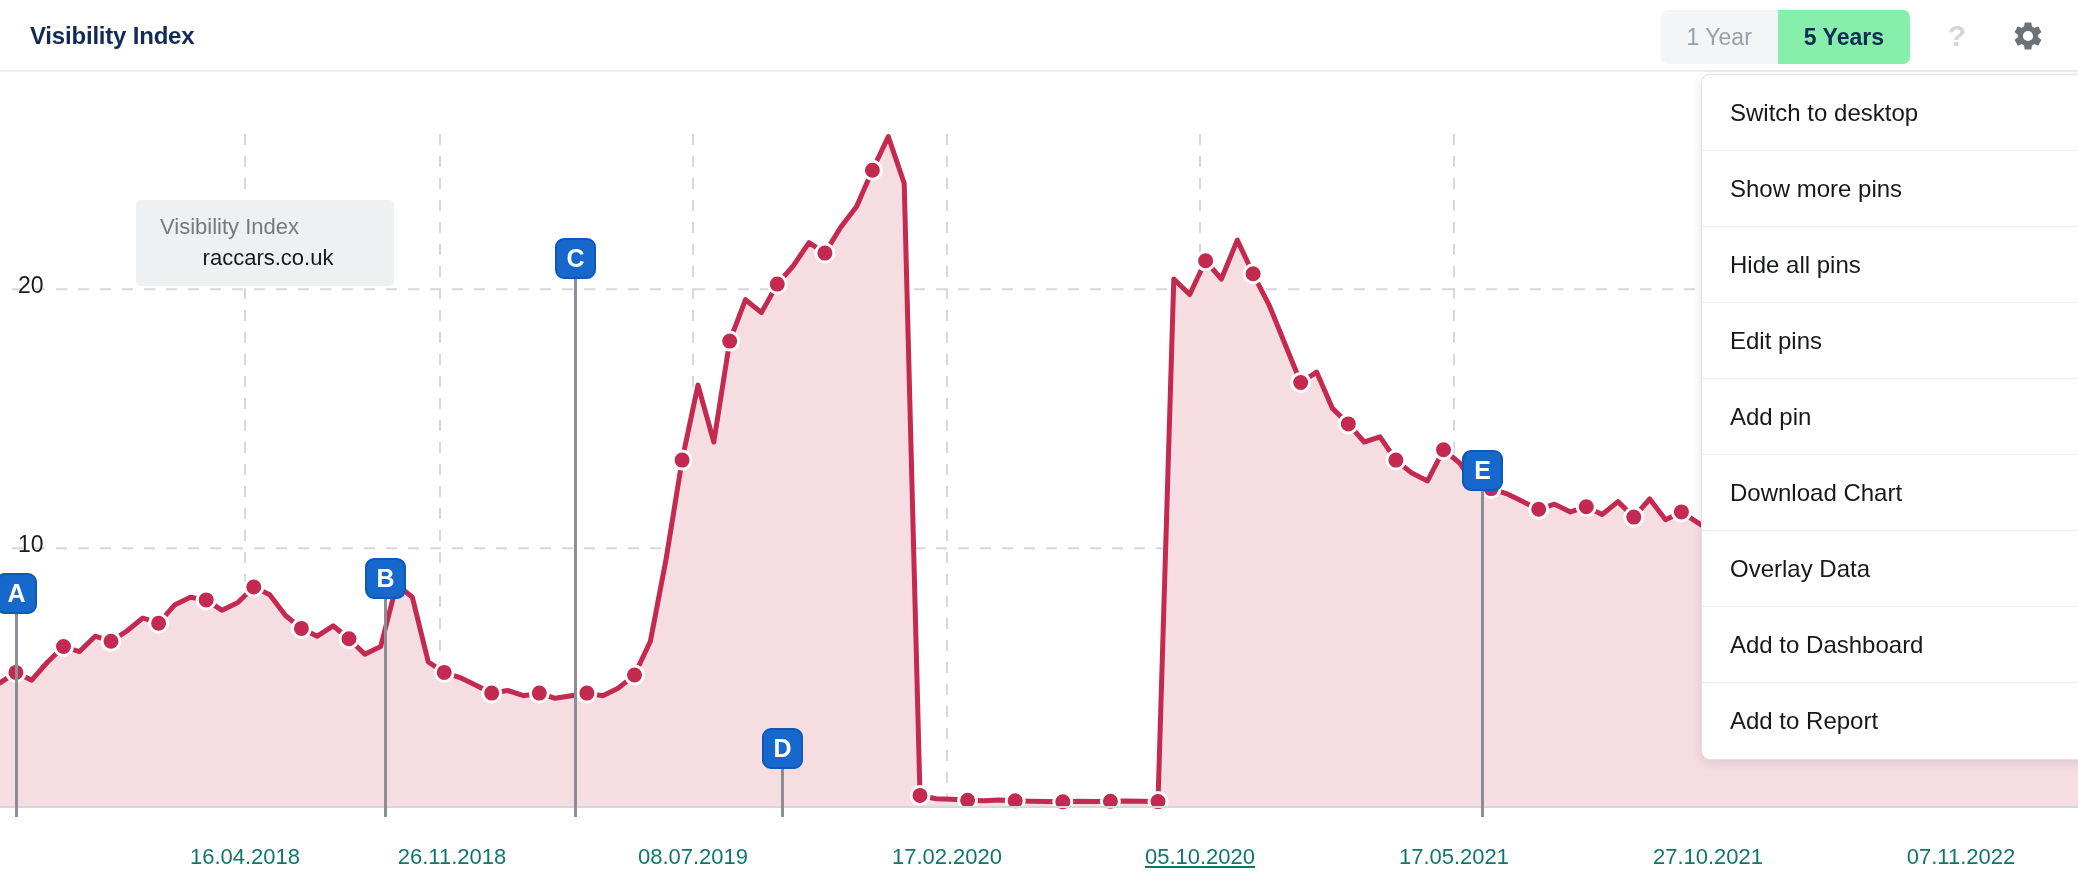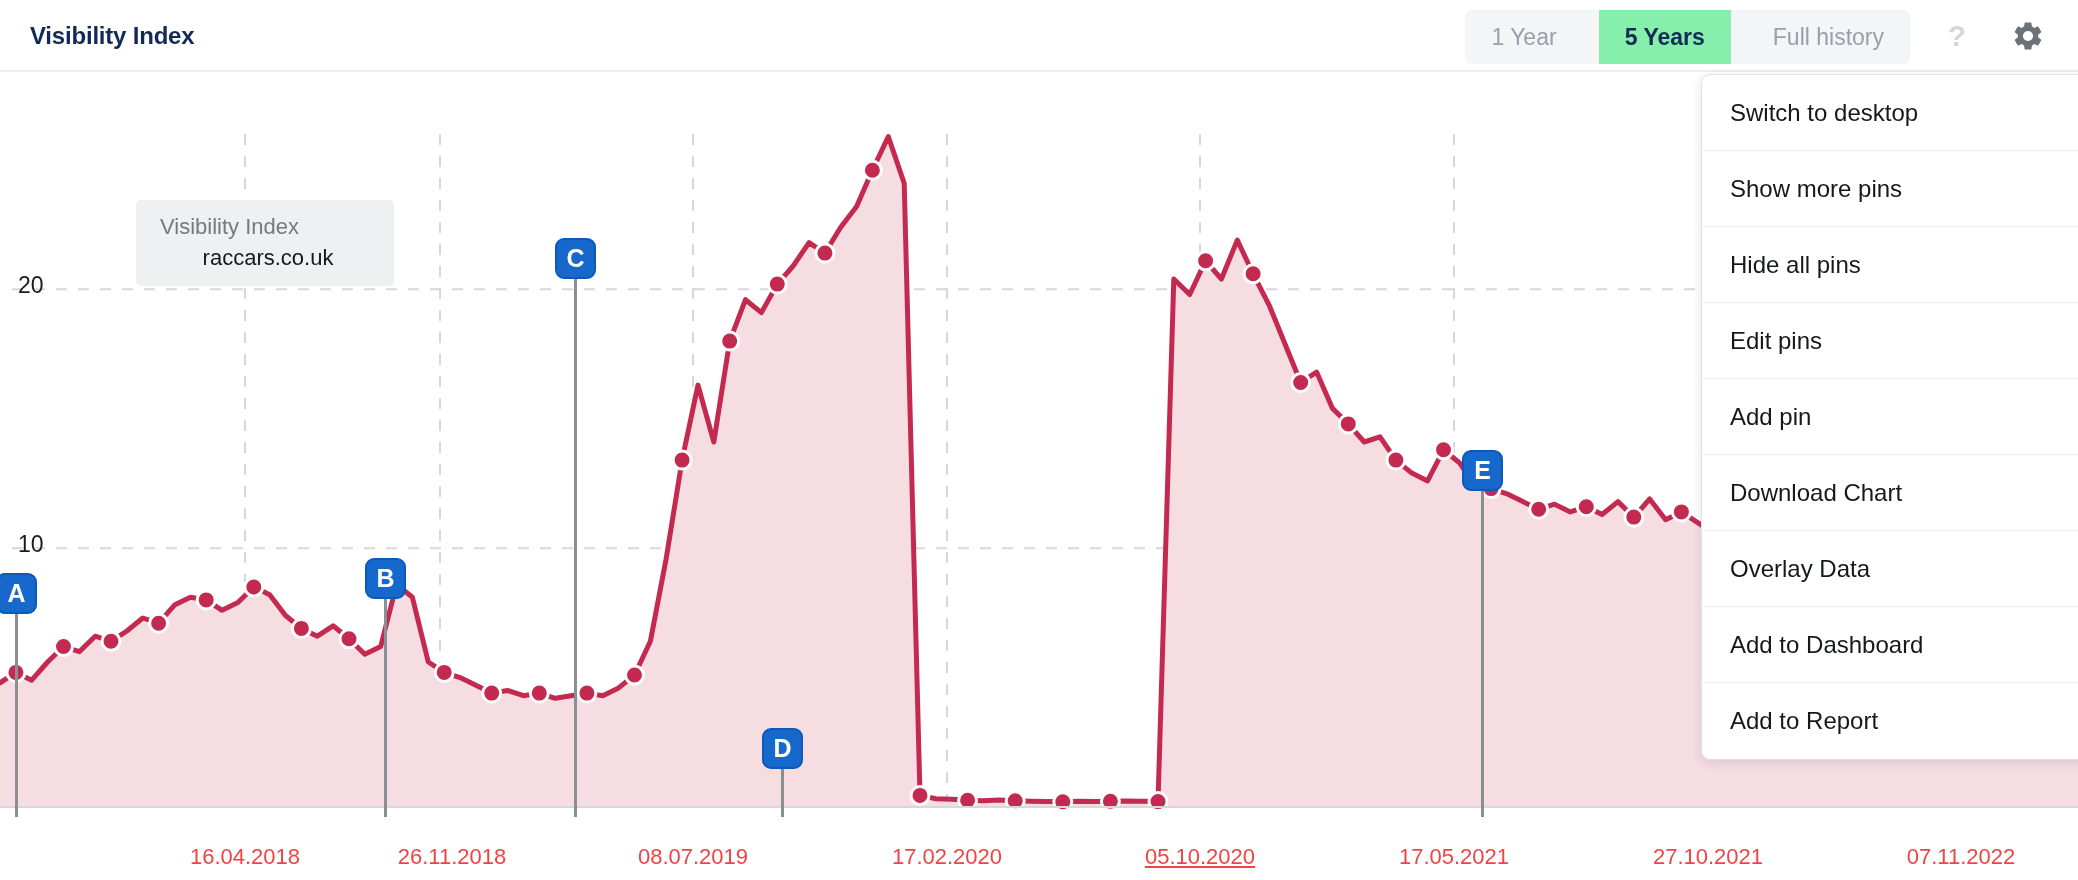--- a/index.html
+++ b/index.html
@@ -30,21 +30,20 @@
     letter-spacing: -0.2px;
     white-space: nowrap;
   }
   #range-toggle {
     position: absolute; right: 168px; top: 10px;
     height: 54px;
     background: #f4f5f7;
     border-radius: 7px;
     display: flex; align-items: stretch;
     overflow: hidden;
-    gap: 16px;
   }
   .range-btn {
     display: flex; align-items: center; justify-content: center;
     padding: 0 26px;
     font-size: 23px;
     color: #97a0ab;
     background: transparent;
     border: 0; outline: 0;
     cursor: pointer;
     white-space: nowrap;
@@ -80,21 +79,21 @@
   #chart-svg { position: absolute; left: 0; top: 0; }
 
   .ytick-label {
     position: absolute;
     font-size: 23px; color: #1b1b1b;
     text-align: right;
     white-space: nowrap;
   }
   .xtick-label {
     position: absolute;
-    font-size: 22px; color: #ef4444;
+    font-size: 22px; color: #0f766e;
     white-space: nowrap;
     transform: translateX(-50%);
   }
 
   
   #legend-box {
     position: absolute;
     left: 136px; top: 128px;
     background: #eef0f1;
     border-radius: 5px;
@@ -159,21 +158,20 @@
 <body>
 
 <div id="app">
 
   <div id="header">
     <div id="panel-title">Visibility Index</div>
 
     <div id="range-toggle">
       <button class="range-btn">1 Year</button>
       <button class="range-btn active">5 Years</button>
-      <button class="range-btn">Full history</button>
     </div>
 
     <div id="help-icon">?</div>
 
     <div id="gear-icon">
       <svg width="34" height="34" viewBox="0 0 24 24" aria-hidden="true">
         <path fill="#6d7277" d="M19.14 12.94c.04-.3.06-.61.06-.94 0-.32-.02-.64-.07-.94l2.03-1.58a.49.49 0 0 0 .12-.61l-1.92-3.32a.49.49 0 0 0-.59-.22l-2.39.96a7.03 7.03 0 0 0-1.62-.94l-.36-2.54a.48.48 0 0 0-.48-.41h-3.84a.48.48 0 0 0-.48.41l-.36 2.54c-.59.24-1.13.56-1.62.94l-2.39-.96a.48.48 0 0 0-.59.22L2.74 8.87c-.12.21-.08.47.12.61l2.03 1.58c-.05.3-.09.63-.09.94s.02.64.07.94l-2.03 1.58a.49.49 0 0 0-.12.61l1.92 3.32c.13.22.38.29.59.22l2.39-.96c.5.38 1.03.7 1.62.94l.36 2.54c.05.24.24.41.48.41h3.84c.24 0 .44-.17.48-.41l.36-2.54c.59-.24 1.13-.56 1.62-.94l2.39.96c.22.08.47 0 .59-.22l1.92-3.32a.49.49 0 0 0-.12-.61l-2.01-1.58zM12 15.6A3.6 3.6 0 1 1 12 8.4a3.6 3.6 0 0 1 0 7.2z"></path>
       </svg>
     </div>
   </div>

